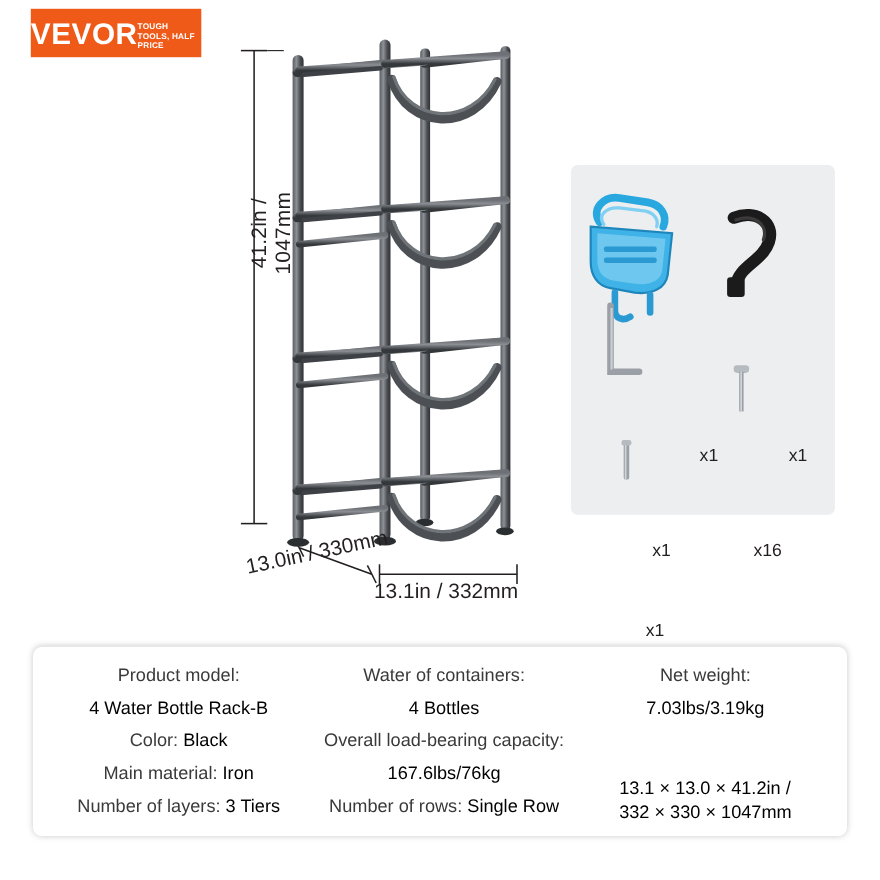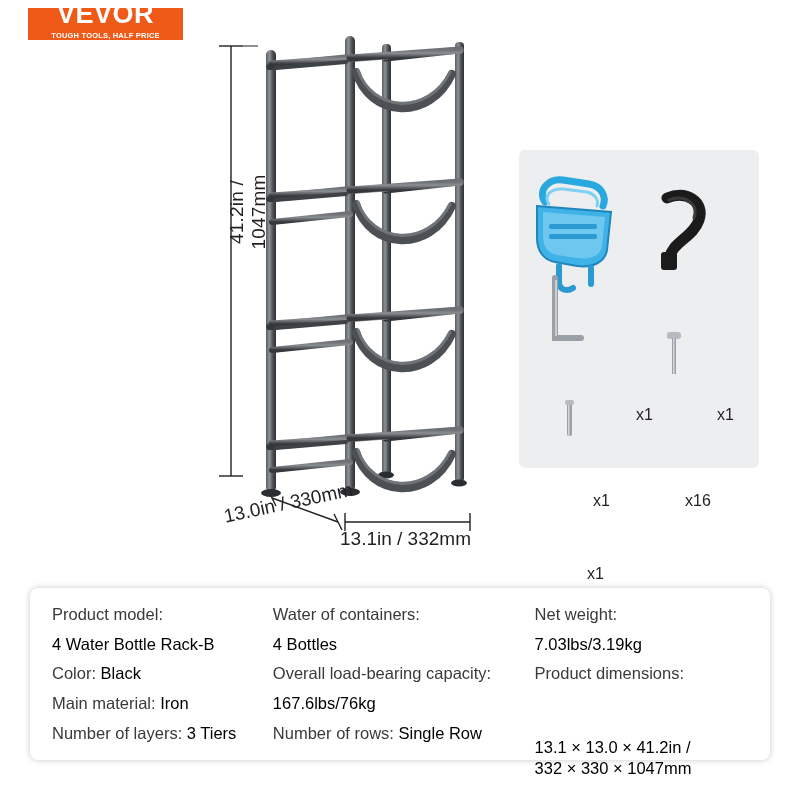--- a/index.html
+++ b/index.html
@@ -11,26 +11,26 @@
     font-family: "Liberation Sans", sans-serif;
     color: #231f20;
     overflow: hidden;
     position: relative;
   }
 
   
   .logo {
     position: absolute;
     left: 28px; top: 8px;
-    width: 155px; height: 32px;
+    width: 155px; height: 44px;
     background: #f05a19;
     display: flex;
-    flex-direction: column;
+    flex-direction: row;
     align-items: center;
-    justify-content: flex-end;
+    justify-content: center;
     padding-top: 2px;
   }
   .logo-word {
     color: #ffffff;
     font-weight: bold;
     font-size: 27px;
     letter-spacing: 0.5px;
     line-height: 1;
   }
   .logo-tag {
@@ -96,20 +96,21 @@
     background: #ffffff;
     border-radius: 8px;
     box-shadow: 0 0 6px rgba(0,0,0,0.22);
     padding: 16px 22px 10px 22px;
     display: flex;
   }
   .spec-col {
     display: flex;
     flex-direction: column;
     gap: 9px;
+    align-items: center;
   }
   .spec-col.c1 { width: 238px; }
   .spec-col.c2 { width: 282px; }
   .spec-col.c3 { width: 230px; }
   .spec-row { font-size: 16.5px; line-height: 1.25; }
   .spec-key { color: #3a3a3a; }
   .spec-val { color: #000000; font-weight: normal; }
   .spec-block { font-size: 16.5px; line-height: 1.3; margin-top: 44px; }
   .spec-block .spec-val { display: block; }
   .nowrap { white-space: nowrap; }
@@ -316,22 +317,19 @@
     </div>
   </div>
 
   <div class="spec-col c3">
     <div class="spec-row">
       <span class="spec-key">Net weight:</span>
     </div>
     <div class="spec-row">
       <span class="spec-val">7.03lbs/3.19kg</span>
     </div>
-    <div class="spec-row">
-      <span class="spec-key">Product dimensions:</span>
-    </div>
     <div class="spec-block">
       <span class="spec-val">13.1 × 13.0 × 41.2in /</span>
       <span class="spec-val">332 × 330 × 1047mm</span>
     </div>
   </div>
 
 </div>
 
 </body></html>

